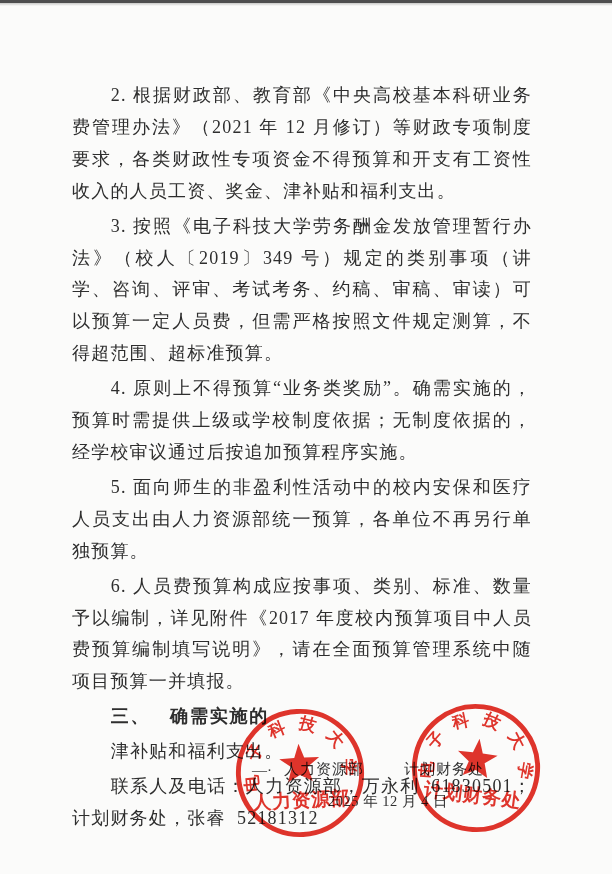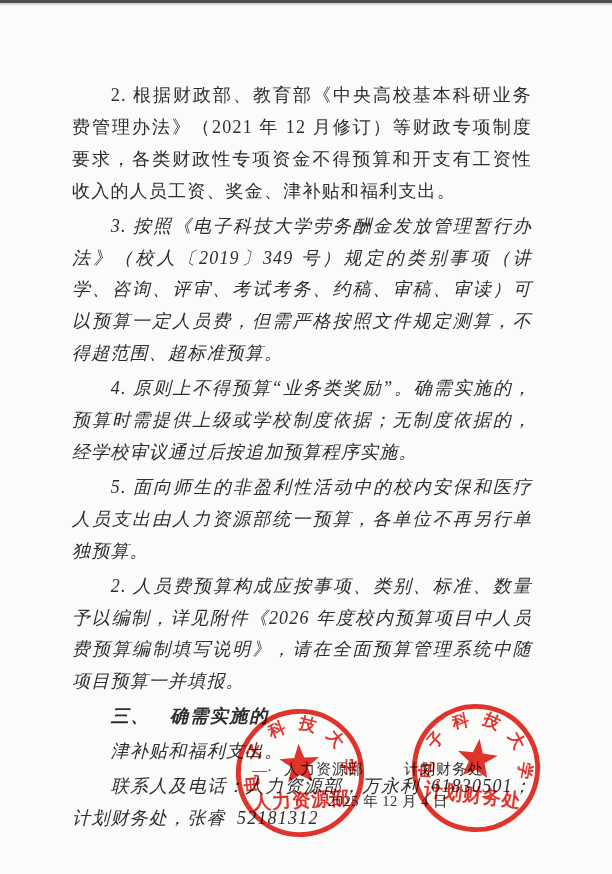--- a/index.html
+++ b/index.html
@@ -18,21 +18,21 @@
   }
   .body-text{
     position:absolute;left:72px;top:80px;width:460px;
     color:#2e2e2e;
   }
   .body-text p{
     margin:0;
     font-size:18px;line-height:31.9px;letter-spacing:1.2px;
     text-indent:2.15em;text-align:justify;white-space:pre-wrap;
   }
-  .body-text p + p{margin-top:3px;font-style:italic;}
+  .body-text p + p{margin-top:3px;}
   .body-text p.heading{font-weight:bold;letter-spacing:1.8px;}
   .sig{position:absolute;left:0;top:0;width:612px;height:874px;}
   .ink-artifact{
     position:absolute;left:252px;top:762px;
     font-size:15px;color:#3a3a3a;letter-spacing:0;
   }
   .dept{
     position:absolute;top:760px;
     font-size:15px;color:#303030;letter-spacing:1px;white-space:pre;
   }
@@ -64,21 +64,21 @@
 
 <div class="page">
 
   <div class="scan-edge-top"></div>
 
   <div class="body-text">
     <p>2. 根据财政部、教育部《中央高校基本科研业务费管理办法》（2021 年 12 月修订）等财政专项制度要求，各类财政性专项资金不得预算和开支有工资性收入的人员工资、奖金、津补贴和福利支出。</p>
     <p>3. 按照《电子科技大学劳务酬金发放管理暂行办法》（校人〔2019〕349 号）规定的类别事项（讲学、咨询、评审、考试考务、约稿、审稿、审读）可以预算一定人员费，但需严格按照文件规定测算，不得超范围、超标准预算。</p>
     <p>4. 原则上不得预算“业务类奖励”。确需实施的，预算时需提供上级或学校制度依据；无制度依据的，经学校审议通过后按追加预算程序实施。</p>
     <p>5. 面向师生的非盈利性活动中的校内安保和医疗人员支出由人力资源部统一预算，各单位不再另行单独预算。</p>
-    <p>2. 人员费预算构成应按事项、类别、标准、数量予以编制，详见附件《2026 年度校内预算项目中人员费预算编制填写说明》，请在全面预算管理系统中随项目预算一并填报。</p>
+    <p>6. 人员费预算构成应按事项、类别、标准、数量予以编制，详见附件《2017 年度校内预算项目中人员费预算编制填写说明》，请在全面预算管理系统中随项目预算一并填报。</p>
     <p class="heading">三、　确需实施的</p>
     <p>津补贴和福利支出。</p>
     <p>联系人及电话：人力资源部，万永利  61830501；计划财务处，张睿  52181312</p>
   </div>
 
   <div class="sig">
 
     <span class="ink-artifact">—·</span>
     <span class="dept dept-left">人力资源部</span>
     <span class="dept dept-right">计划财务处</span>

